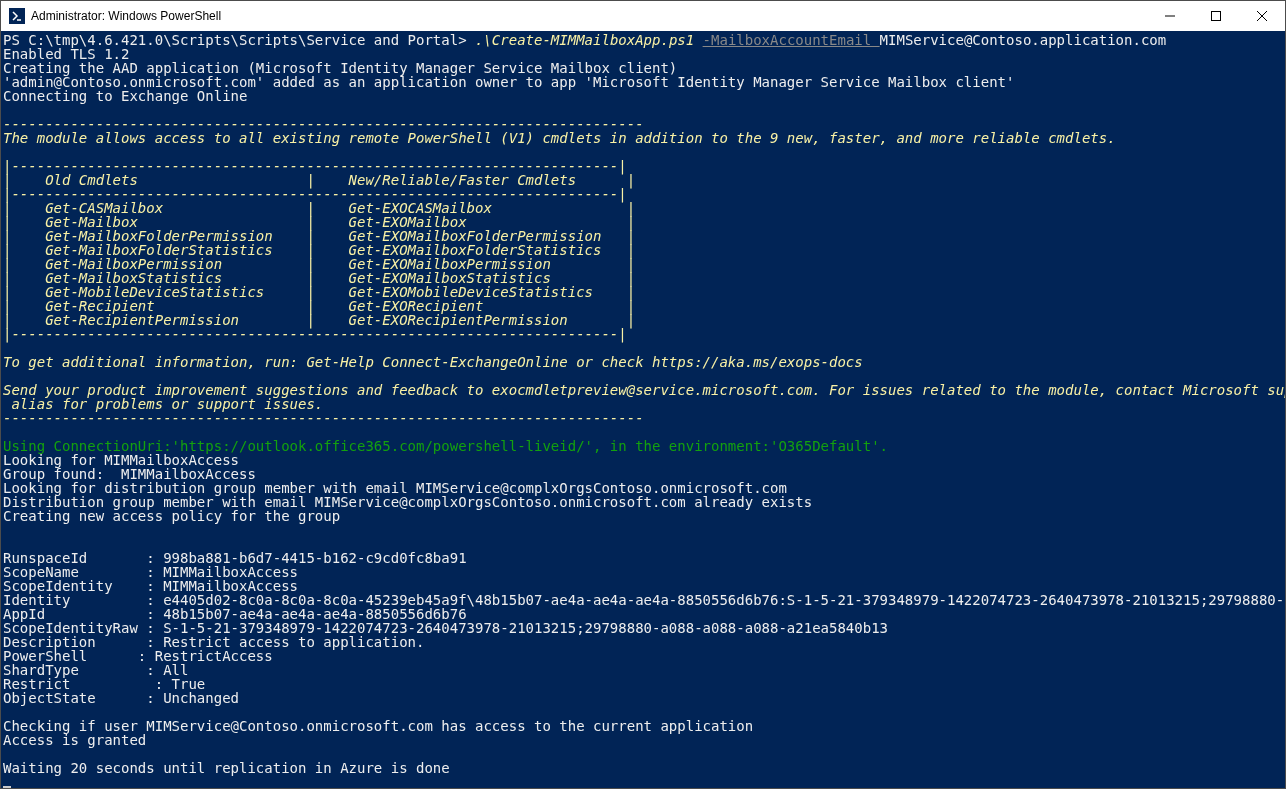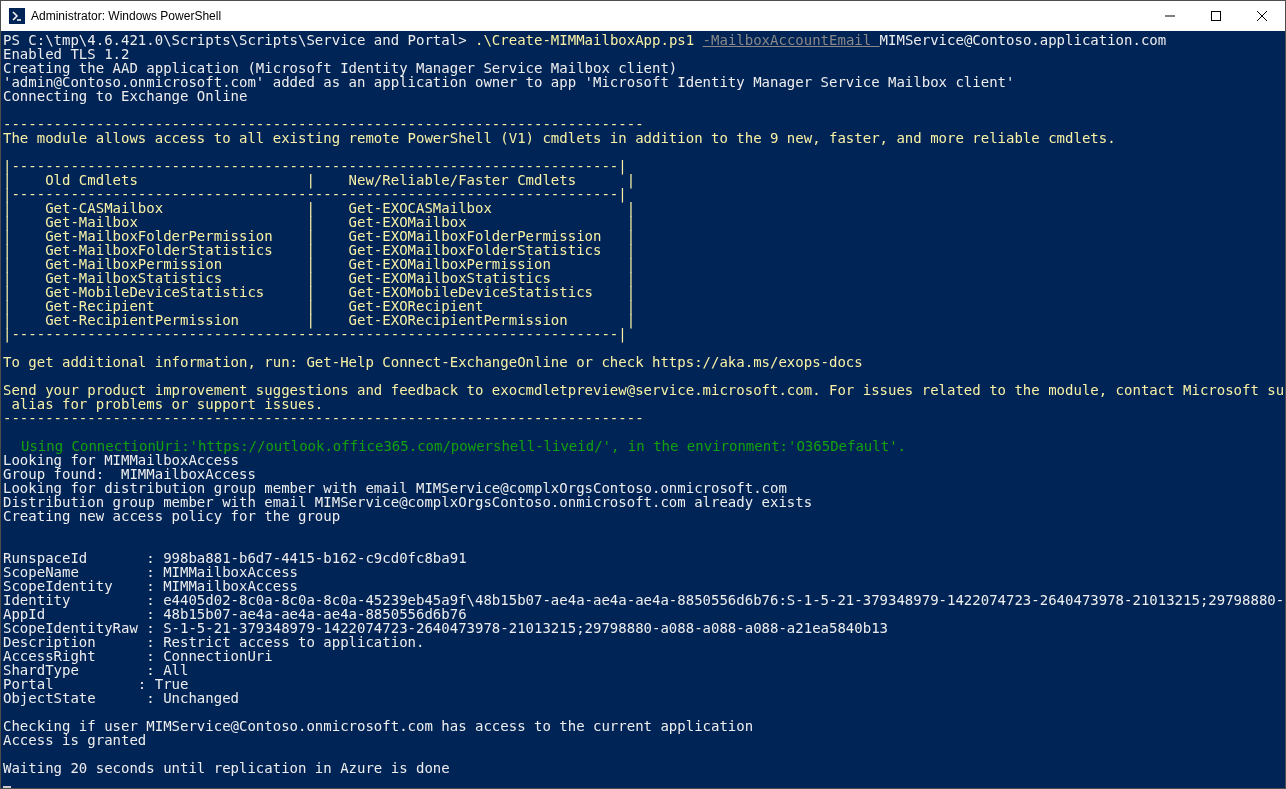--- a/index.html
+++ b/index.html
@@ -56,23 +56,23 @@
     background: #012456;
     color: #cccccc;
     font-family: Consolas, "Lucida Console", monospace;
     font-size: 14px;
     line-height: 14px;
     padding: 2px 0 0 2px;
     white-space: pre;
     overflow: hidden;
   }
   .c-white { color: #eeeeee; text-align: right; }
-  .c-yellow { color: #f9f1a5; }
+  .c-yellow { color: #f9f1a5; font-style: italic; }
   .c-gray  { color: #888888; text-decoration: underline; }
-  .c-green { color: #13a10e; margin-left: 18px; }
+  .c-green { color: #13a10e; }
   .cursor {
     display: inline-block;
     width: 8px;
     height: 3px;
     background: #cccccc;
     vertical-align: bottom;
     margin-top: 2px;
   }
 </style>
 </head>
@@ -145,23 +145,23 @@
 <span class="c-white">Creating new access policy for the group</span>
 
 
 <span class="c-white">RunspaceId       : 998ba881-b6d7-4415-b162-c9cd0fc8ba91</span>
 <span class="c-white">ScopeName        : MIMMailboxAccess</span>
 <span class="c-white">ScopeIdentity    : MIMMailboxAccess</span>
 <span class="c-white">Identity         : e4405d02-8c0a-8c0a-8c0a-45239eb45a9f\48b15b07-ae4a-ae4a-ae4a-8850556d6b76:S-1-5-21-379348979-1422074723-2640473978-21013215;29798880-a088-a088-a088-a21ea5840b13</span>
 <span class="c-white">AppId            : 48b15b07-ae4a-ae4a-ae4a-8850556d6b76</span>
 <span class="c-white">ScopeIdentityRaw : S-1-5-21-379348979-1422074723-2640473978-21013215;29798880-a088-a088-a088-a21ea5840b13</span>
 <span class="c-white">Description      : Restrict access to application.</span>
-<span class="c-white">AccessRight      : ConnectionUri</span>
+<span class="c-white">PowerShell      : RestrictAccess</span>
 <span class="c-white">ShardType        : All</span>
-<span class="c-white">Portal          : True</span>
+<span class="c-white">Restrict          : True</span>
 <span class="c-white">ObjectState      : Unchanged</span>
 
 <span class="c-white">Checking if user MIMService@Contoso.onmicrosoft.com has access to the current application</span>
 <span class="c-white">Access is granted</span>
 
 <span class="c-white">Waiting 20 seconds until replication in Azure is done</span>
 <span class="cursor"></span></div>
 </div>
 
 </body></html>

